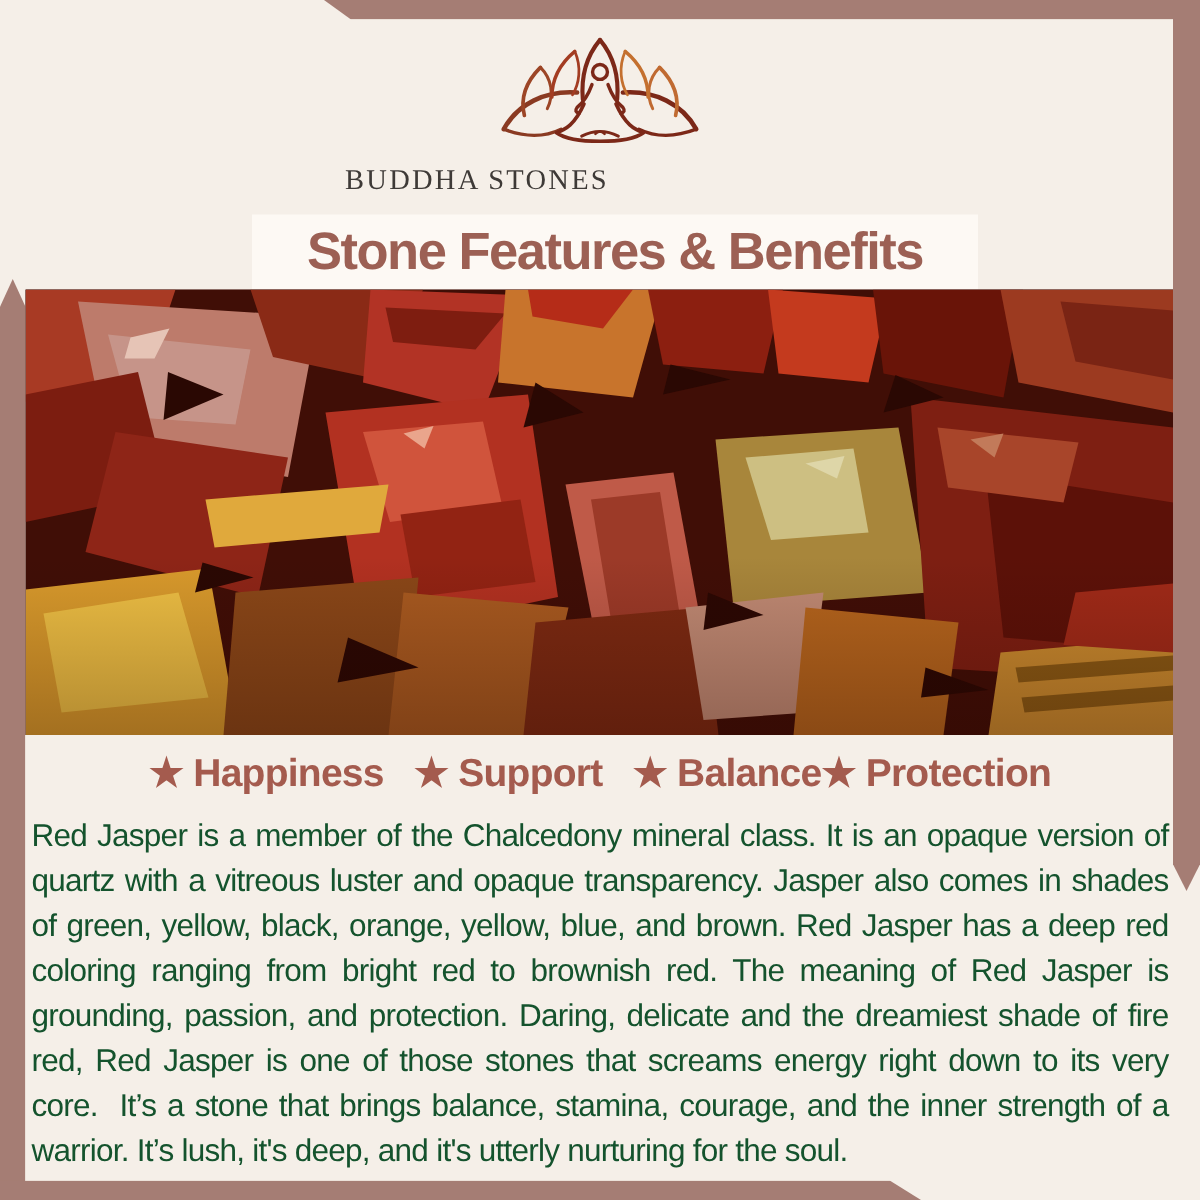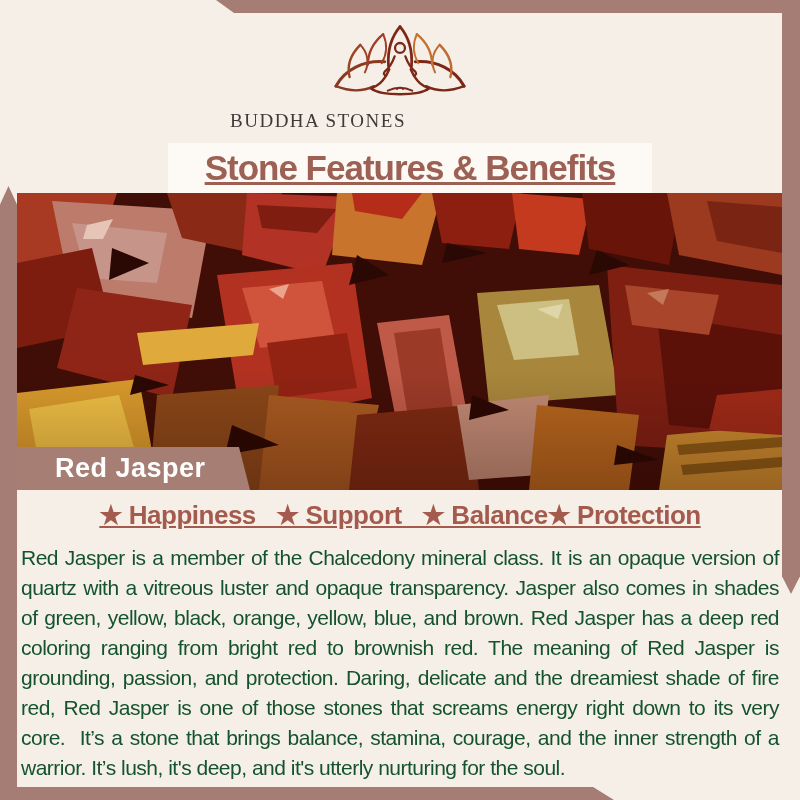--- a/index.html
+++ b/index.html
@@ -20,33 +20,33 @@
   .frame-bottom{left:0;top:787px;width:614px;height:13px;
     clip-path:polygon(0 0,96.6% 0,100% 100%,0 100%);}
   
   .logo{left:320px;top:22px;width:160px;height:84px;}
   .brand{left:0;top:110px;width:636px;text-align:center;
     font-family:"Liberation Serif",serif;font-size:19px;letter-spacing:1.5px;
     color:#3e3a37;font-weight:500;}
   .banner{left:168px;top:143px;width:484px;height:50px;background:#fdf9f4;
     display:flex;align-items:center;justify-content:center;}
   .banner h1{margin:16px;font-size:35px;font-weight:bold;letter-spacing:-1px;
-    color:#9c6054;text-decoration:underline;}
+    color:#9c6054;}
   
   .photo{left:17px;top:193px;width:765px;height:297px;background:#400e06;
     overflow:hidden;}
   .photo svg{display:block;width:765px;height:297px;}
   .stone-label{position:absolute;left:0;bottom:0;width:233px;height:43px;
     background:#a67e73;clip-path:polygon(0 0,222px 0,233px 100%,0 100%);
     color:#ffffff;font-weight:bold;font-size:27px;line-height:43px;
     padding-left:38px;box-sizing:border-box;letter-spacing:0.5px;}
   
   .benefits{left:17px;top:500px;width:766px;text-align:center;
     font-size:26px;font-weight:bold;color:#a45b4e;letter-spacing:-0.5px;
-    white-space:pre-wrap;text-decoration:underline;}
+    white-space:pre-wrap;}
   .desc{left:21px;top:543px;width:758px;margin:0;
     font-size:21px;line-height:30px;letter-spacing:-0.5px;color:#14532d;
     text-align:justify;white-space:pre-wrap;}
 </style>
 </head>
 <body>
 
 <div class="abs frame frame-top"></div>
 <div class="abs frame frame-right"></div>
 <div class="abs frame frame-left"></div>
@@ -147,20 +147,17 @@
     <polygon points="600,252 642,267 597,272" fill="#2a0803"></polygon>
     <polygon points="118,182 152,192 113,202" fill="#2a0803"></polygon>
     <polygon points="430,50 470,60 425,70" fill="#2a0803"></polygon>
 
     <polygon points="70,32 96,26 86,46 66,46" fill="#e6c4b6"></polygon>
     <polygon points="252,96 272,91 266,106" fill="#eaa58c"></polygon>
     <polygon points="520,116 546,111 541,126" fill="#ded6a8"></polygon>
     <polygon points="630,100 652,96 646,112" fill="#c27a5a"></polygon>
     <rect x="0" y="0" width="765" height="297" fill="url(#shade)"></rect>
   </svg>
-  <div class="stone-label">
-    <span>Red Jasper</span>
-  </div>
 </div>
 
 <div class="abs benefits">★ Happiness   ★ Support   ★ Balance★ Protection</div>
 
 <p class="abs desc">Red Jasper is a member of the Chalcedony mineral class. It is an opaque version of quartz with a vitreous luster and opaque transparency. Jasper also comes in shades of green, yellow, black, orange, yellow, blue, and brown. Red Jasper has a deep red coloring ranging from bright red to brownish red. The meaning of Red Jasper is grounding, passion, and protection. Daring, delicate and the dreamiest shade of fire red, Red Jasper is one of those stones that screams energy right down to its very core.  It’s a stone that brings balance, stamina, courage, and the inner strength of a warrior. It’s lush, it's deep, and it's utterly nurturing for the soul.</p>
 
 </body></html>

